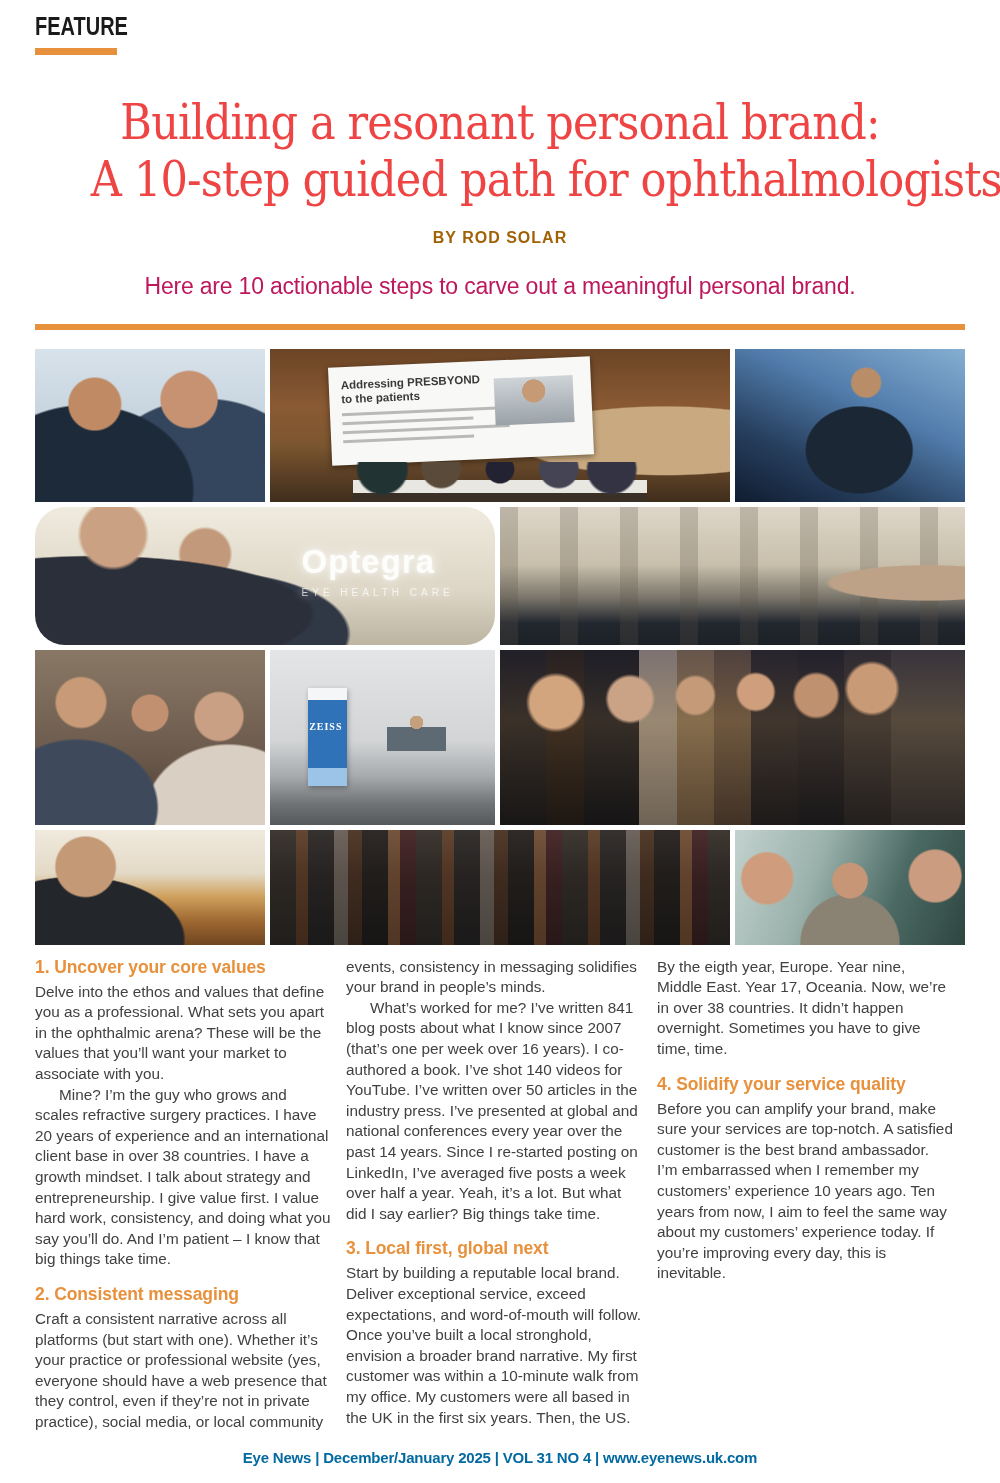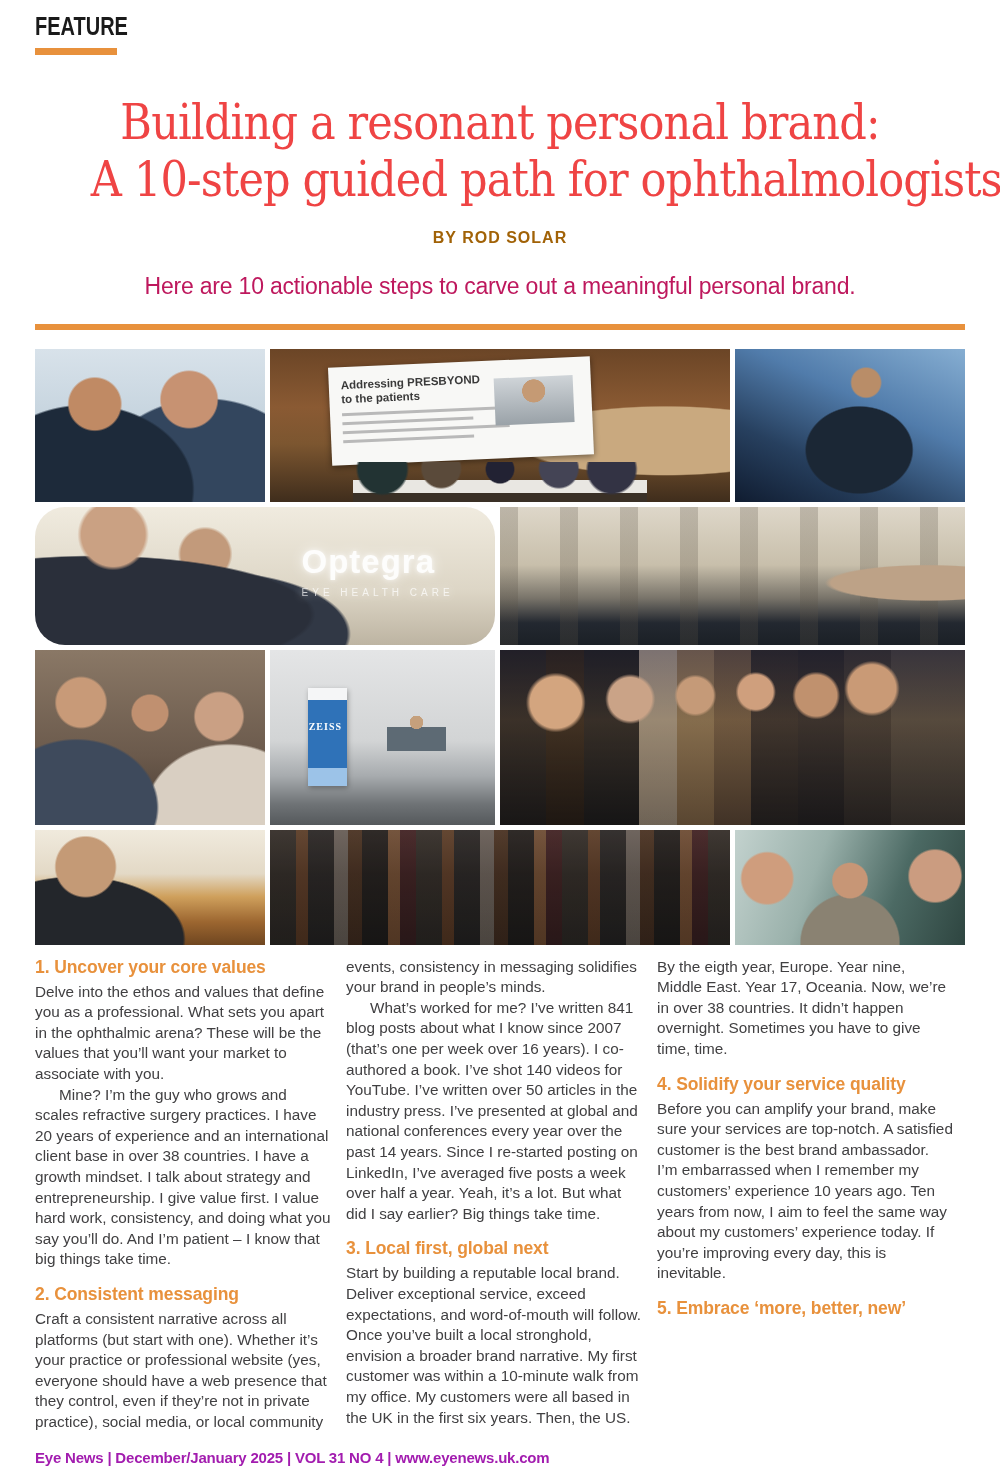--- a/index.html
+++ b/index.html
@@ -93,21 +93,21 @@
     radial-gradient(circle at 80% 38%, #caa084 0 11%, transparent 12%),
     radial-gradient(ellipse at 18% 90%, #3e4a5c 0 30%, transparent 31%),
     radial-gradient(ellipse at 84% 95%, #d9cfc2 0 30%, transparent 31%),
     linear-gradient(180deg, #8a7866 0%, #6b5a4c 60%, #4a3c33 100%); }
 
   .ph-zeiss { background:
     linear-gradient(180deg, #e4e5e6 0%, #d2d4d5 52%, #a7abae 72%, #6f7376 88%, #55595c 100%); }
   .zeiss-podium { position:absolute; left:17%; top:22%; width:17%; height:56%;
     background:linear-gradient(180deg, #f5f6f7 0 12%, #2f72b8 12% 82%, #9cc3e8 82% 100%);
     box-shadow:1px 2px 5px rgba(0,0,0,.3); }
-  .zeiss-word { position:absolute; left:0; right:4px; top:34%; text-align:center;
+  .zeiss-word { position:absolute; left:0; right:4px; top:34%; text-align:right;
     color:#ffffff; font-size:10px; font-weight:bold; letter-spacing:1px;
     font-family:"Liberation Serif", serif; }
   .zeiss-seat { position:absolute; left:52%; top:38%; width:26%; height:20%;
     background:radial-gradient(circle at 50% 18%, #c5a07c 0 16%, transparent 17%),
     linear-gradient(180deg, transparent 0 30%, #5d6a74 30% 100%); }
 
   .ph-ballroom { background:
     radial-gradient(circle at 12% 30%, #d3a57f 0 6%, transparent 7%),
     radial-gradient(circle at 28% 28%, #caa387 0 6%, transparent 7%),
     radial-gradient(circle at 42% 26%, #c59a78 0 6%, transparent 7%),
@@ -143,22 +143,22 @@
 
   
   .article { margin-top:12px; display:flex; gap:15px; }
   .col { width:296px; }
   .sec-h { color:#E8913C; font-size:17.5px; font-weight:bold; margin:14px 0 4px 0; letter-spacing:-0.1px; }
   .col .sec-h:first-child { margin-top:0; }
   .sec-p { font-size:15.3px; line-height:20.6px; color:#414042; }
   .sec-p.indent { text-indent:24px; }
 
   
-  .footer { margin-top:16px; text-align:left; font-size:15px; font-weight:bold;
-    color:#a21caf; letter-spacing:-0.2px; }
+  .footer { margin-top:16px; text-align:center; font-size:15px; font-weight:bold;
+    color:#0369a1; letter-spacing:-0.2px; }
 </style>
 </head>
 <body>
 
 <div class="page">
 
   <div>
     <div class="kicker">FEATURE</div>
     <div class="kicker-bar"></div>
   </div>
@@ -236,20 +236,19 @@
       <p class="sec-p">events, consistency in messaging solidifies your brand in people’s minds.</p>
       <p class="sec-p indent">What’s worked for me? I’ve written 841 blog posts about what I know since 2007 (that’s one per week over 16 years). I co-authored a book. I’ve shot 140 videos for YouTube. I’ve written over 50 articles in the industry press. I’ve presented at global and national conferences every year over the past 14 years. Since I re-started posting on LinkedIn, I’ve averaged five posts a week over half a year. Yeah, it’s a lot. But what did I say earlier? Big things take time.</p>
       <div class="sec-h">3. Local first, global next</div>
       <p class="sec-p">Start by building a reputable local brand. Deliver exceptional service, exceed expectations, and word-of-mouth will follow. Once you’ve built a local stronghold, envision a broader brand narrative. My first customer was within a 10-minute walk from my office. My customers were all based in the UK in the first six years. Then, the US.</p>
     </div>
 
     <div class="col">
       <p class="sec-p">By the eigth year, Europe. Year nine, Middle East. Year 17, Oceania. Now, we’re in over 38 countries. It didn’t happen overnight. Sometimes you have to give time, time.</p>
       <div class="sec-h">4. Solidify your service quality</div>
       <p class="sec-p">Before you can amplify your brand, make sure your services are top-notch. A satisfied customer is the best brand ambassador. I’m embarrassed when I remember my customers’ experience 10 years ago. Ten years from now, I aim to feel the same way about my customers’ experience today. If you’re improving every day, this is inevitable.</p>
-      <div class="sec-h">5. Embrace ‘more, better, new’</div>
     </div>
 
   </div>
 
   <div class="footer">Eye News | December/January 2025 | VOL 31 NO 4 | www.eyenews.uk.com</div>
 
 </div>
 
 </body></html>

